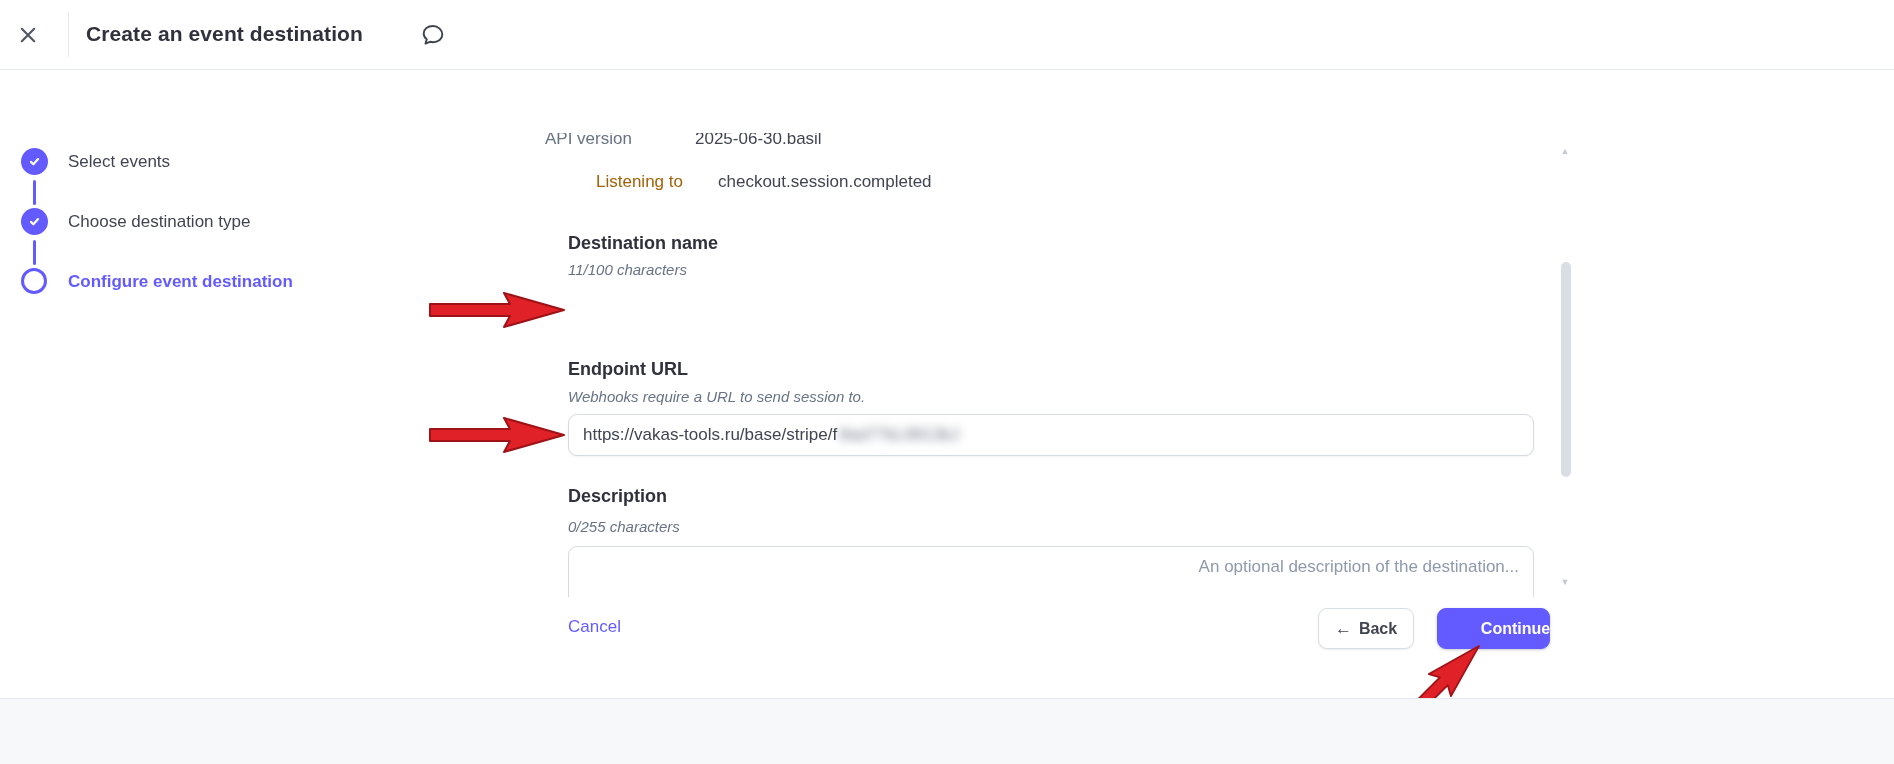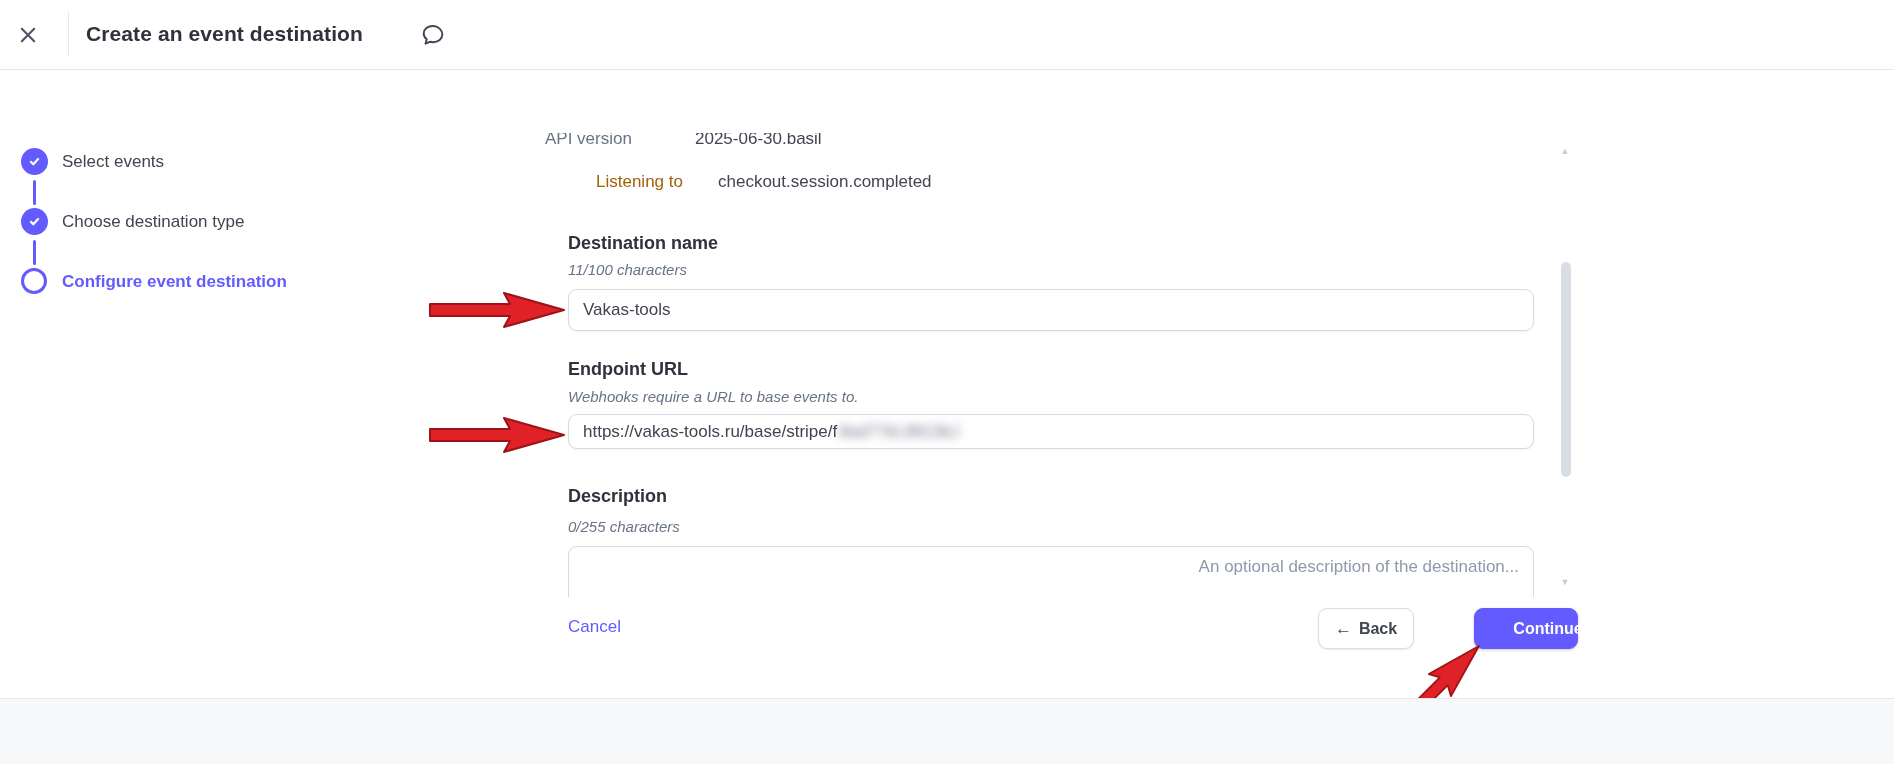--- a/index.html
+++ b/index.html
@@ -11,52 +11,52 @@
   .close-btn{position:absolute;left:18px;top:25px;width:20px;height:20px;cursor:pointer;display:flex;align-items:center;justify-content:center;}
   .header-divider{position:absolute;left:68px;top:12px;width:1px;height:45px;background:#e3e8eb;}
   .page-title{position:absolute;left:86px;top:22px;font-size:21px;font-weight:700;color:#30313d;letter-spacing:.1px;}
   .feedback-icon{position:absolute;left:420px;top:22px;width:26px;height:26px;cursor:pointer;}
   .artifact{position:absolute;left:0;top:0;width:5px;height:4px;background:#ff5a00;}
 
   
   .step-circle{position:absolute;left:21px;width:27px;height:27px;border-radius:50%;background:#635bff;display:flex;align-items:center;justify-content:center;}
   .step-circle.open{background:#fff;border:3.5px solid #635bff;width:20px;height:20px;}
   .step-connector{position:absolute;left:33px;width:3px;height:25px;background:#635bff;border-radius:2px;}
-  .step-label{position:absolute;left:62px;font-size:17px;color:#414552;line-height:27px;white-space:nowrap;cursor:pointer;}
+  .step-label{position:absolute;left:68px;font-size:17px;color:#414552;line-height:27px;white-space:nowrap;cursor:pointer;}
   .step-label.current{color:#635bff;font-weight:600;}
 
   
   .meta-label{position:absolute;left:596px;font-size:17px;color:#a16207;}
   .meta-value{position:absolute;left:718px;font-size:17px;color:#414552;}
   .clip-top{position:absolute;left:545px;top:133px;width:966px;height:22px;overflow:hidden;}
   .clip-top .row{position:relative;margin-top:-4px;}
   .clip-top .l{position:absolute;left:0;font-size:17px;color:#687385;}
   .clip-top .v{position:absolute;left:150px;font-size:17px;color:#414552;}
   .field-label{position:absolute;left:568px;font-size:18px;font-weight:700;color:#30313d;}
   .field-hint{position:absolute;left:568px;font-size:15px;color:#687385;font-style:italic;}
   .text-input{position:absolute;left:568px;width:966px;height:42px;box-sizing:border-box;
     border:1px solid #d5dbe1;border-radius:9px;padding:0 14px;font-size:17px;color:#414552;
     background:#fff;box-shadow:0 1px 2px rgba(0,0,0,.05);outline:none;font-family:"Liberation Sans",sans-serif;}
-  .fake-input{position:absolute;left:568px;width:966px;height:35px;box-sizing:border-box;
+  .fake-input{position:absolute;left:568px;width:966px;height:42px;box-sizing:border-box;
     border:1px solid #d5dbe1;border-radius:9px;padding:0 14px;font-size:17px;color:#414552;
     background:#fff;box-shadow:0 1px 2px rgba(0,0,0,.05);display:flex;align-items:center;white-space:nowrap;overflow:hidden;}
   .redacted{filter:blur(5px);color:#6a7383;margin-left:2px;}
   .textarea-clip{position:absolute;left:568px;top:546px;width:966px;height:51px;overflow:hidden;}
   .fake-textarea{box-sizing:border-box;width:966px;height:80px;border:1px solid #d5dbe1;border-radius:9px;
     background:#fff;box-shadow:0 1px 2px rgba(0,0,0,.05);padding:10px 14px;font-size:17px;
     font-family:"Liberation Sans",sans-serif;color:#414552;resize:none;outline:none;text-align:right;}
   .fake-textarea::placeholder{color:#8e99ab;}
 
   
   .cancel-link{position:absolute;left:568px;top:617px;font-size:17px;color:#635bff;font-weight:500;cursor:pointer;}
   .btn{position:absolute;top:608px;height:41px;box-sizing:border-box;border-radius:9px;font-size:16px;
     display:flex;align-items:center;justify-content:center;cursor:pointer;font-family:"Liberation Sans",sans-serif;}
   .btn-back{left:1318px;width:96px;background:#fff;border:1px solid #d8dee4;box-shadow:0 1px 2px rgba(0,0,0,.08);
     color:#414552;font-weight:600;gap:7px;}
-  .btn-continue{left:1474px;width:104px;background:#635bff;border:1px solid #635bff;color:#fff;font-weight:700;
+  .btn-continue{left:1437px;width:113px;background:#635bff;border:1px solid #635bff;color:#fff;font-weight:700;
     box-shadow:0 1px 3px rgba(42,47,69,.25);padding-left:44px;}
   .back-arrow{font-size:17px;line-height:1;}
 
   
   .sb-arrow{position:absolute;left:1556px;width:18px;text-align:center;font-size:9px;color:#c3cad3;cursor:pointer;}
   .sb-thumb{position:absolute;left:1561px;top:262px;width:10px;height:215px;background:#d9dee4;border-radius:6px;cursor:pointer;}
 
   
   .anno{position:absolute;pointer-events:none;}
 
@@ -112,24 +112,23 @@
       <span class="v">2025-06-30.basil</span>
     </div>
   </div>
   <div>
     <span class="meta-label" style="top:172px;">Listening to</span>
     <span class="meta-value" style="top:172px;">checkout.session.completed</span>
   </div>
 
   <div class="field-label" style="top:233px;">Destination name</div>
   <div class="field-hint" style="top:261px;">11/100 characters</div>
-  <input class="text-input" style="top: 289px;" type="text" value="Vakas-tools">
 
   <div class="field-label" style="top:359px;">Endpoint URL</div>
-  <div class="field-hint" style="top:388px;">Webhooks require a URL to base events to.</div>
+  <div class="field-hint" style="top:388px;">Webhooks require a URL to send session to.</div>
   <div class="fake-input" style="top:414px;">
     <span>https://vakas-tools.ru/base/stripe/f</span>
       <span class="redacted">8ad77kL9913kJ</span>
   </div>
 
   <div class="field-label" style="top:486px;">Description</div>
   <div class="field-hint" style="top:518px;">0/255 characters</div>
   <div class="textarea-clip">
     <textarea class="fake-textarea" placeholder="An optional description of the destination..." style=""></textarea>
   </div>

